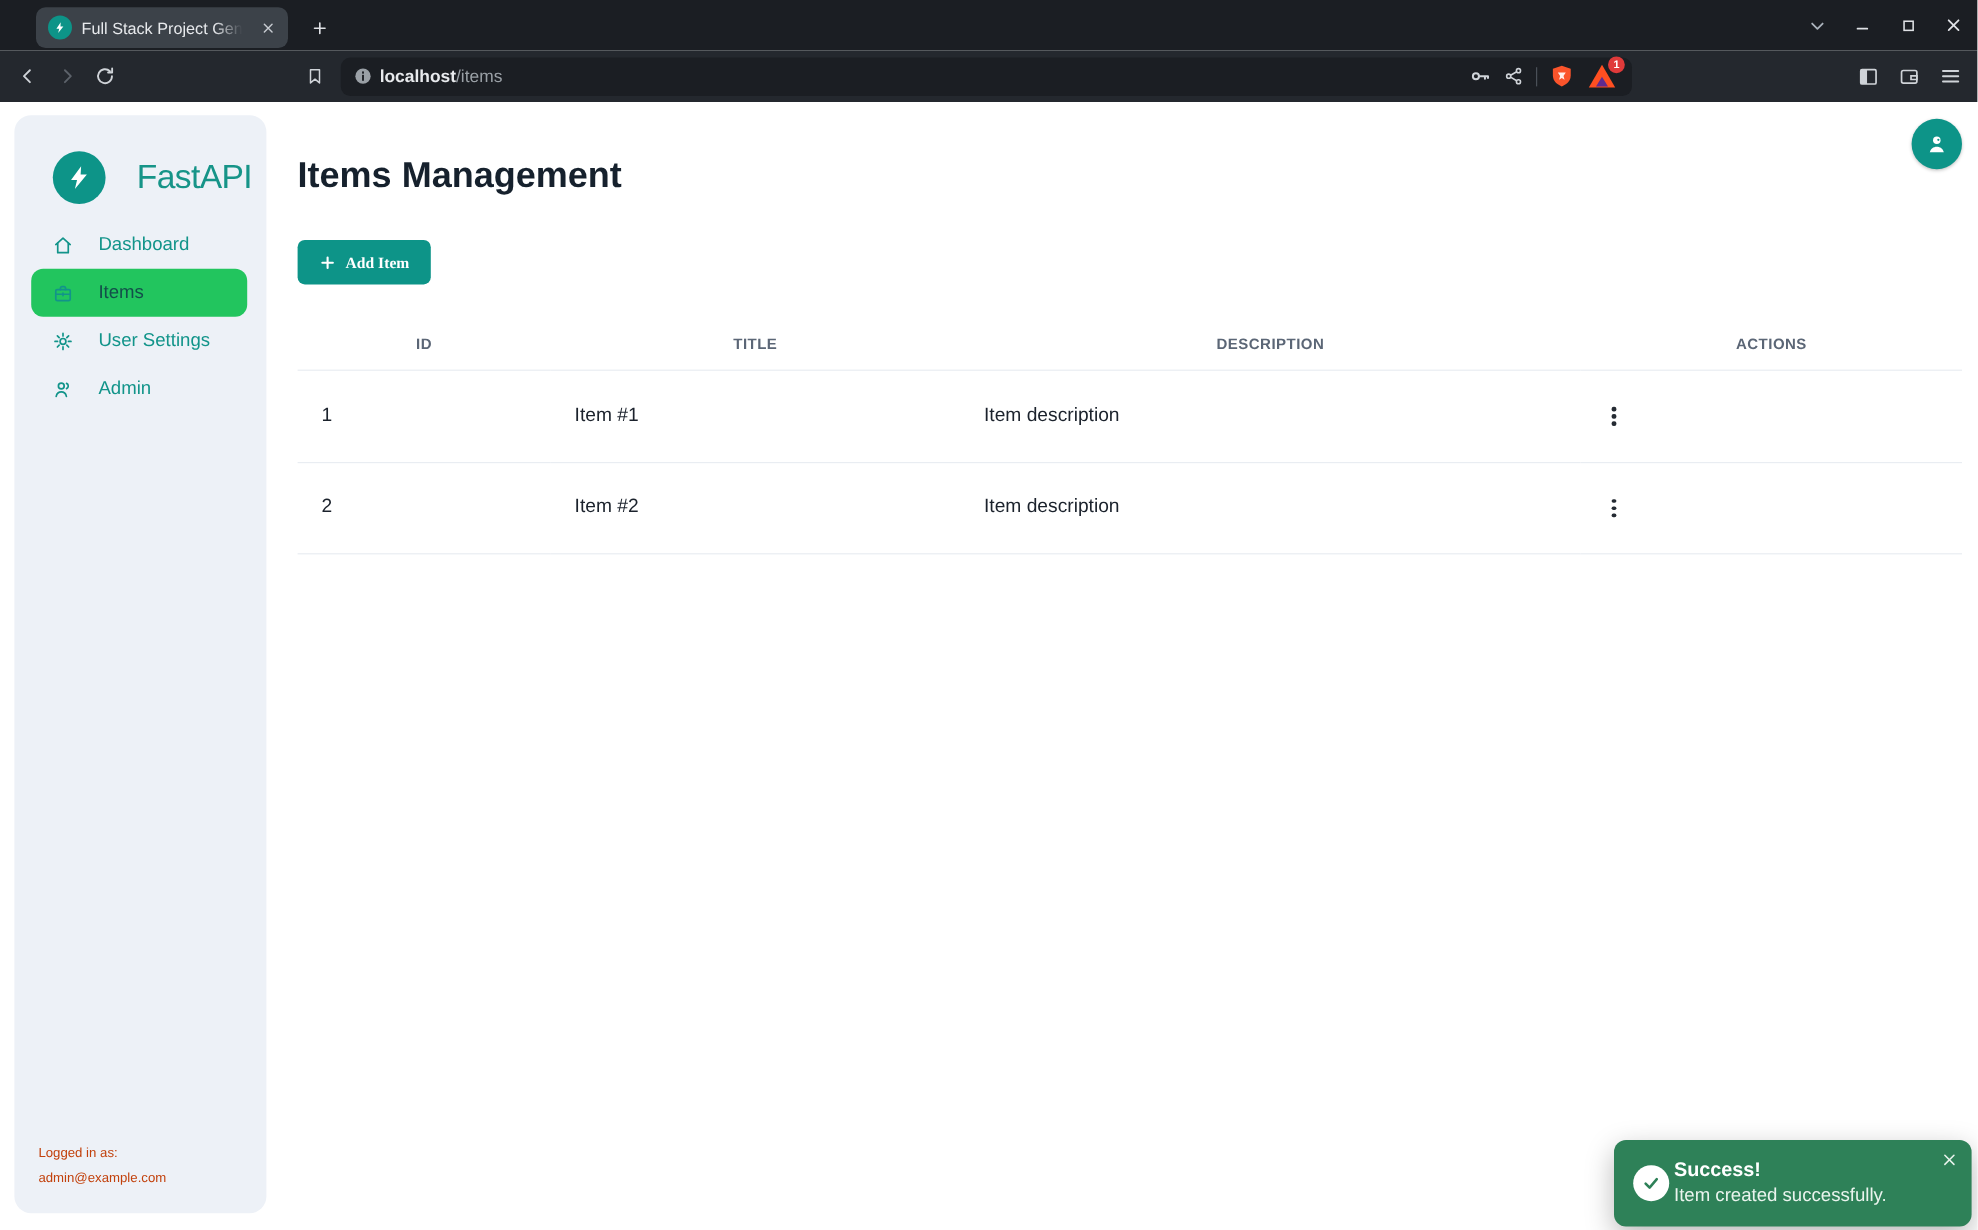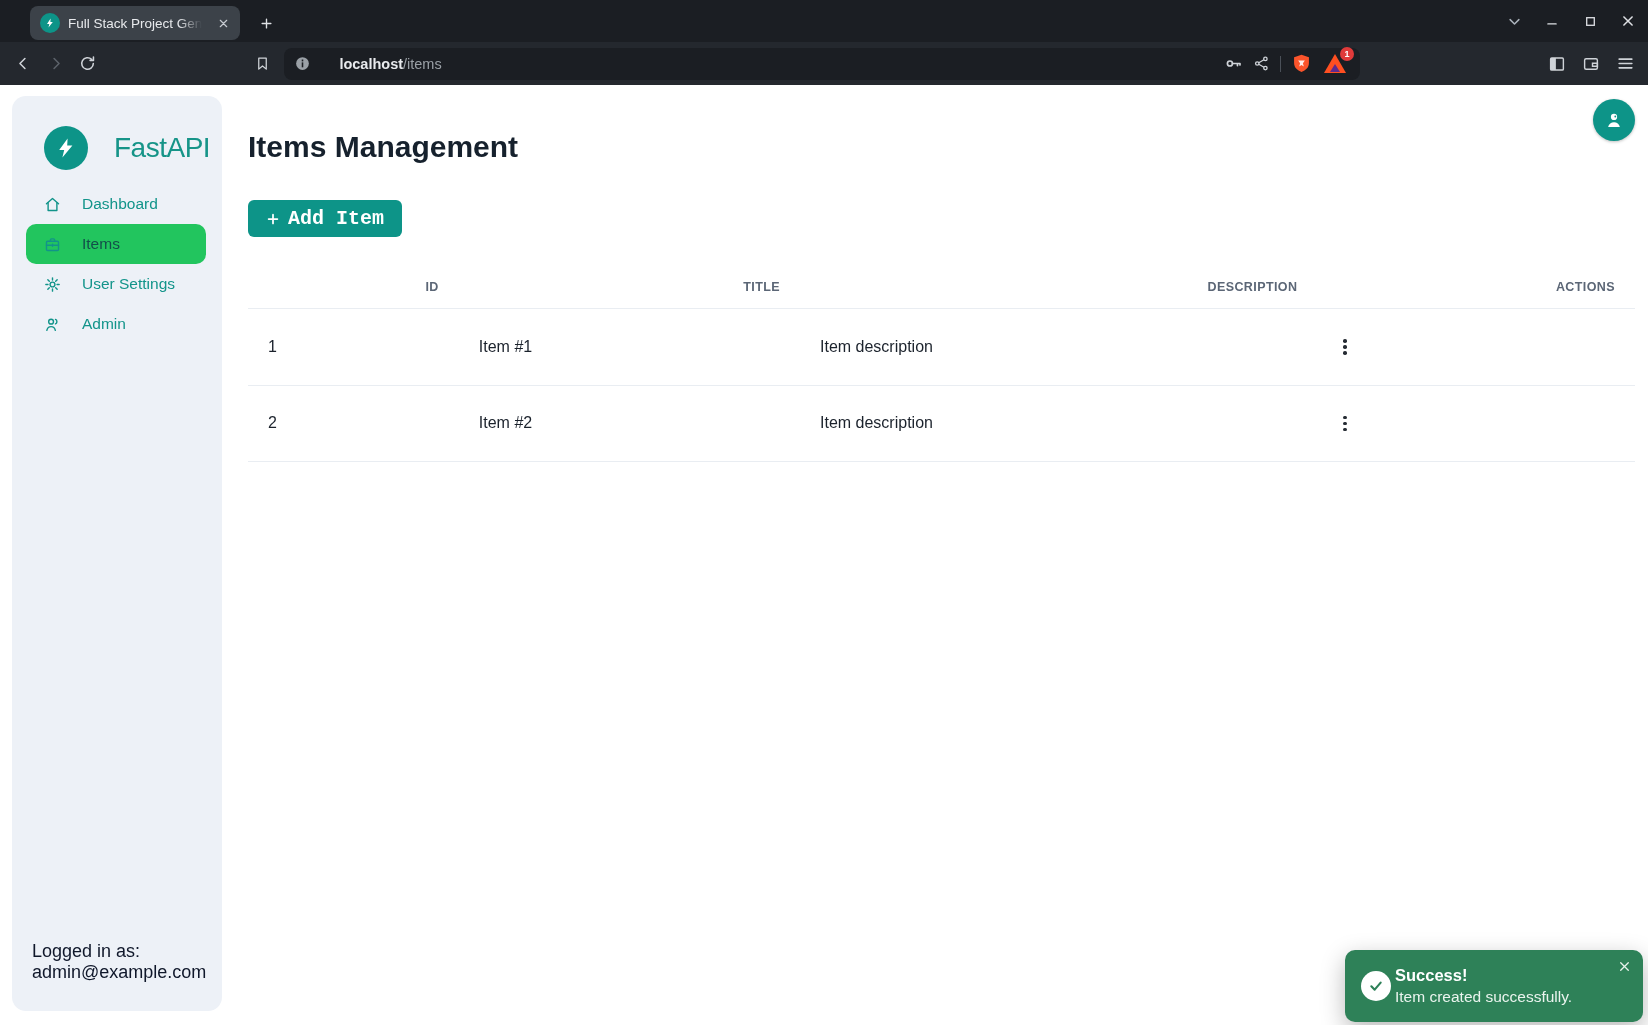--- a/index.html
+++ b/index.html
@@ -20,21 +20,21 @@
   .tab-close { width:18px; height:18px; border-radius:4px; color:#c7cbd1; }
   .newtab { width:28px; height:28px; margin-left:12px; margin-top:4px; border-radius:6px; color:#dfe1e5; }
   .win-controls { margin-left:auto; display:flex; align-items:center; gap:10px; padding-right:6px; }
   .win-controls .icon-btn { width:28px; height:28px; }
 
   .navbar { height:43px; background:#24282e; display:flex; align-items:center; padding:0 8px; flex:0 0 auto; }
   .nav-btn { width:32px; height:32px; border-radius:6px; }
   .nav-btn.disabled { color:#5c626a; }
   .bookmark-btn { margin-left:143px; width:32px; height:32px; color:#cfd3d8; }
   .urlbar { height:32px; margin-left:6px; width:1081px; background:#1b1e23; border-radius:8px;
-            display:flex; align-items:center; padding:0 12px 0 10px; gap:24px; }
+            display:flex; align-items:center; padding:0 12px 0 10px; gap:1px; }
   .url-text { font-size:14.5px; margin-left:4px; }
   .url-host { color:#e8eaed; font-weight:bold; }
   .url-path { color:#9aa0a6; }
   .url-actions { margin-left:auto; display:flex; align-items:center; gap:10px; }
   .vsep { width:1px; height:16px; background:#4a5058; }
   .rewards { position:relative; width:26px; height:24px; }
   .tri-outer { position:absolute; left:2px; top:2px; width:0; height:0;
                border-left:11px solid transparent; border-right:11px solid transparent;
                border-bottom:19px solid #ff4f21; }
   .tri-inner { position:absolute; left:8px; top:12px; width:0; height:0;
@@ -53,32 +53,32 @@
              background:#edf1f7; border-radius:14px; }
   .logo { display:flex; align-items:center; gap:26px; margin:30px 0 0 32px; }
   .logo-circle { width:44px; height:44px; border-radius:50%; background:#0d9488; display:flex;
                  align-items:center; justify-content:center; }
   .logo-text { font-size:28px; color:#169488; font-weight:500; letter-spacing:-0.5px; }
   .nav-list { margin-top:14px; }
   .nav-item { height:40px; margin:0 16px 0 14px; border-radius:10px; display:flex; align-items:center;
               gap:21px; padding-left:18px; color:#12948a; font-size:15.5px; cursor:pointer; }
   .nav-item.active { background:#22c55e; color:#134e4a; }
   .nav-item .nicon { display:flex; align-items:center; }
-  .side-footer { position:absolute; left:20px; bottom:28px; color:#0f172a; font-size:18px; line-height:21px; }
+  .side-footer { position:absolute; left:20px; bottom:18px; color:#c2410c; font-size:11px; line-height:21px; }
 
   .main { position:absolute; left:248px; right:13px; top:0; bottom:0; }
   .avatar-btn { position:absolute; top:14px; right:0; width:42px; height:42px; border-radius:50%;
                 background:#0d9488; border:none; display:flex; align-items:center; justify-content:center;
                 cursor:pointer; box-shadow:0 1px 3px rgba(0,0,0,.25); }
   .page-title { margin-top:44px; font-size:30px; line-height:36px; font-weight:700; color:#16212d; }
   .add-btn { margin-top:35px; height:37px; padding:0 18px; background:#0d9488; color:#fff; border:none;
-             border-radius:6px; font-size:20px; font-weight:700; display:flex; align-items:center;
-             gap:8px; cursor:pointer; font-family:Liberation Mono, monospace; }
+             border-radius:6px; font-size:13px; font-weight:700; display:flex; align-items:center;
+             gap:8px; cursor:pointer; font-family:Liberation Serif, serif; }
   table { width:100%; border-collapse:collapse; margin-top:33px; }
-  th { text-align:right; font-size:12.5px; font-weight:700; letter-spacing:.4px; color:#5b6676;
+  th { text-align:center; font-size:12.5px; font-weight:700; letter-spacing:.4px; color:#5b6676;
        padding:10px 20px 14px; border-bottom:1px solid #e9edf2; }
   td { font-size:16px; color:#1b222c; padding:26px 20px; border-bottom:1px solid #e9edf2; }
   .kebab { background:none; border:none; cursor:pointer; display:flex; flex-direction:column; gap:2.5px;
            padding:4px 6px; }
   .kebab i { width:3.5px; height:3.5px; border-radius:50%; background:#252b33; }
 
   .toast { position:absolute; right:5px; bottom:3px; width:298px; height:72px; background:#2e8158;
            border-radius:10px; color:#fff; display:flex; align-items:center; padding:0 14px 0 16px;
            gap:4px; box-shadow:0 8px 24px rgba(0,0,0,.28); }
   .toast-icon { width:30px; height:30px; border-radius:50%; background:#fff; display:flex;

